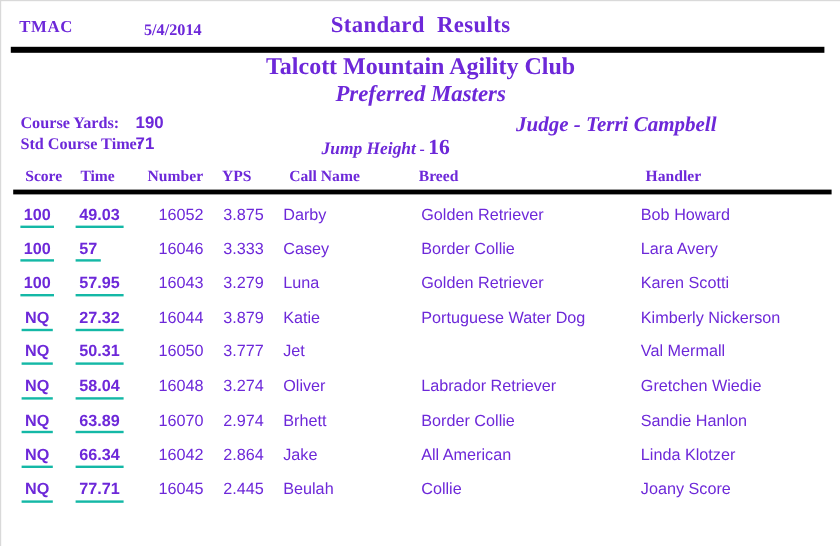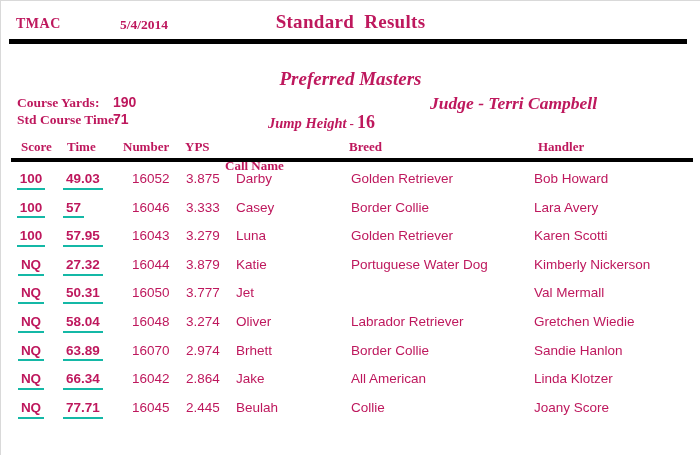--- a/index.html
+++ b/index.html
@@ -1,18 +1,18 @@
 <!DOCTYPE html>
 <html><head>
 <meta charset="utf-8">
 <style>
   html,body { margin:0; padding:0; background:#ffffff; }
   .page {
     position:relative; width:700px; height:455px; background:#ffffff;
-    color:#be185d; font-family:"Liberation Serif", serif; overflow:hidden;
+    color:#6d28d9; font-family:"Liberation Serif", serif; overflow:hidden;
     box-sizing:border-box; border-left:1px solid #d9d9d9; border-top:1px solid #d9d9d9;
   }
 
   
   .org   { position:absolute; left:15px;  top:15px; font-weight:bold; font-size:14px; letter-spacing:0.5px; }
   .date  { position:absolute; left:119px; top:16px; font-weight:bold; font-size:13.5px; }
   .title { position:absolute; left:0; top:10px; width:100%; text-align:center;
            font-weight:bold; font-size:19px; white-space:pre; letter-spacing:0.3px; }
 
   .rule { position:absolute; background:#000; }
@@ -36,21 +36,21 @@
   .jump .jh-sep   { font-weight:bold; font-size:13px; padding:0 3px; }
   .jump .jh-value { font-weight:bold; font-size:18px; }
   .judge { position:absolute; left:429px; top:92px; font-weight:bold; font-style:italic; font-size:17.5px; }
 
   
   .th { position:absolute; top:138px; font-weight:bold; font-size:13px; white-space:nowrap; }
   .th-score   { left:20px; }
   .th-time    { left:66px; }
   .th-number  { left:122px; }
   .th-yps     { left:184px; }
-  .th-call    { left:224px;margin-top:19px; }
+  .th-call    { left:240px; }
   .th-breed   { left:348px; }
   .th-handler { left:537px; }
 
   
   .rows { position:absolute; left:0; top:166px; width:100%;
           font-family:"Liberation Sans", sans-serif; font-size:13.5px; }
   .row  { position:relative; height:28.6px; }
   .c    { position:absolute; top:5px; white-space:nowrap; line-height:1.1; }
   .c-score { left:11px; width:38px; text-align:center; font-weight:bold; }
   .c-time  { left:62px; font-weight:bold; }
@@ -65,20 +65,21 @@
 <body>
 
 <div class="page">
 
   <span class="org">TMAC</span>
   <span class="date">5/4/2014</span>
   <div class="title">Standard  Results</div>
 
   <div class="rule rule-top"></div>
 
+  <div class="club">Talcott Mountain Agility Club</div>
   <div class="klass">Preferred Masters</div>
 
   <span class="lbl lbl-yards">Course Yards:</span>
   <span class="val val-yards">190</span>
   <span class="lbl lbl-sct">Std Course Time:</span>
   <span class="val val-sct">71</span>
 
   <div class="jump">
     <span class="jh-label">Jump Height</span><span class="jh-sep">-</span><span class="jh-value">16</span>
   </div>

